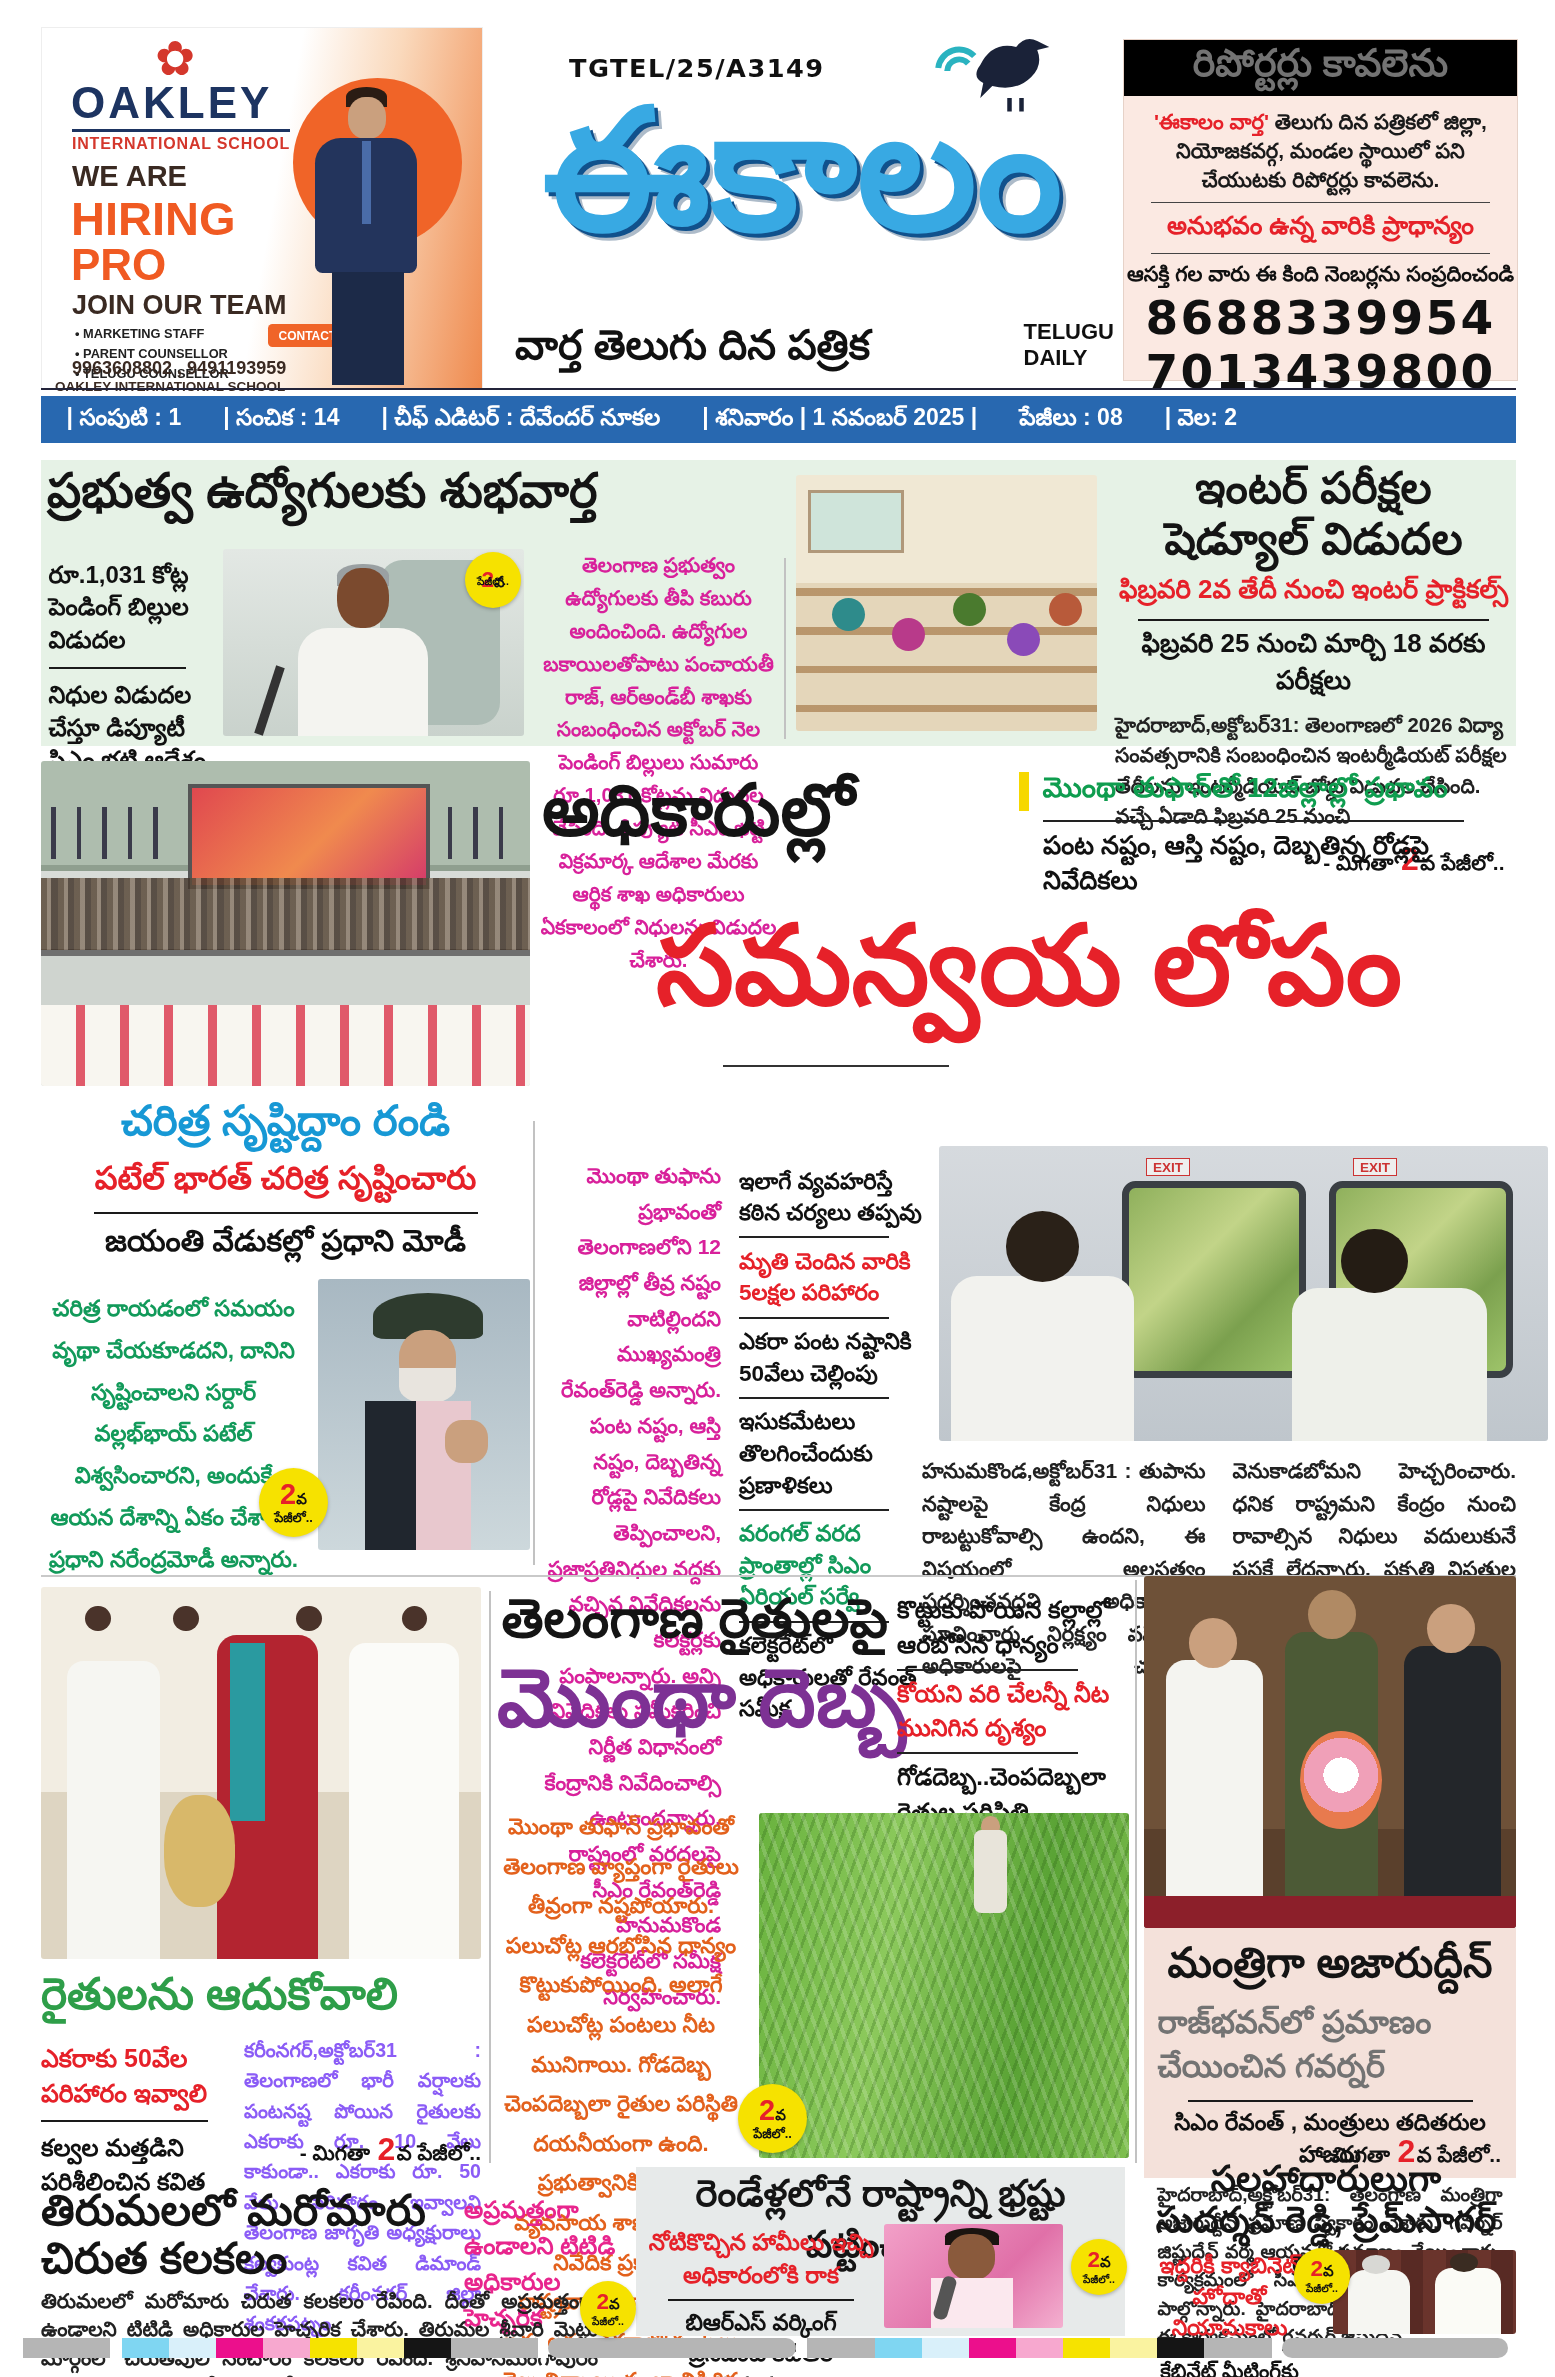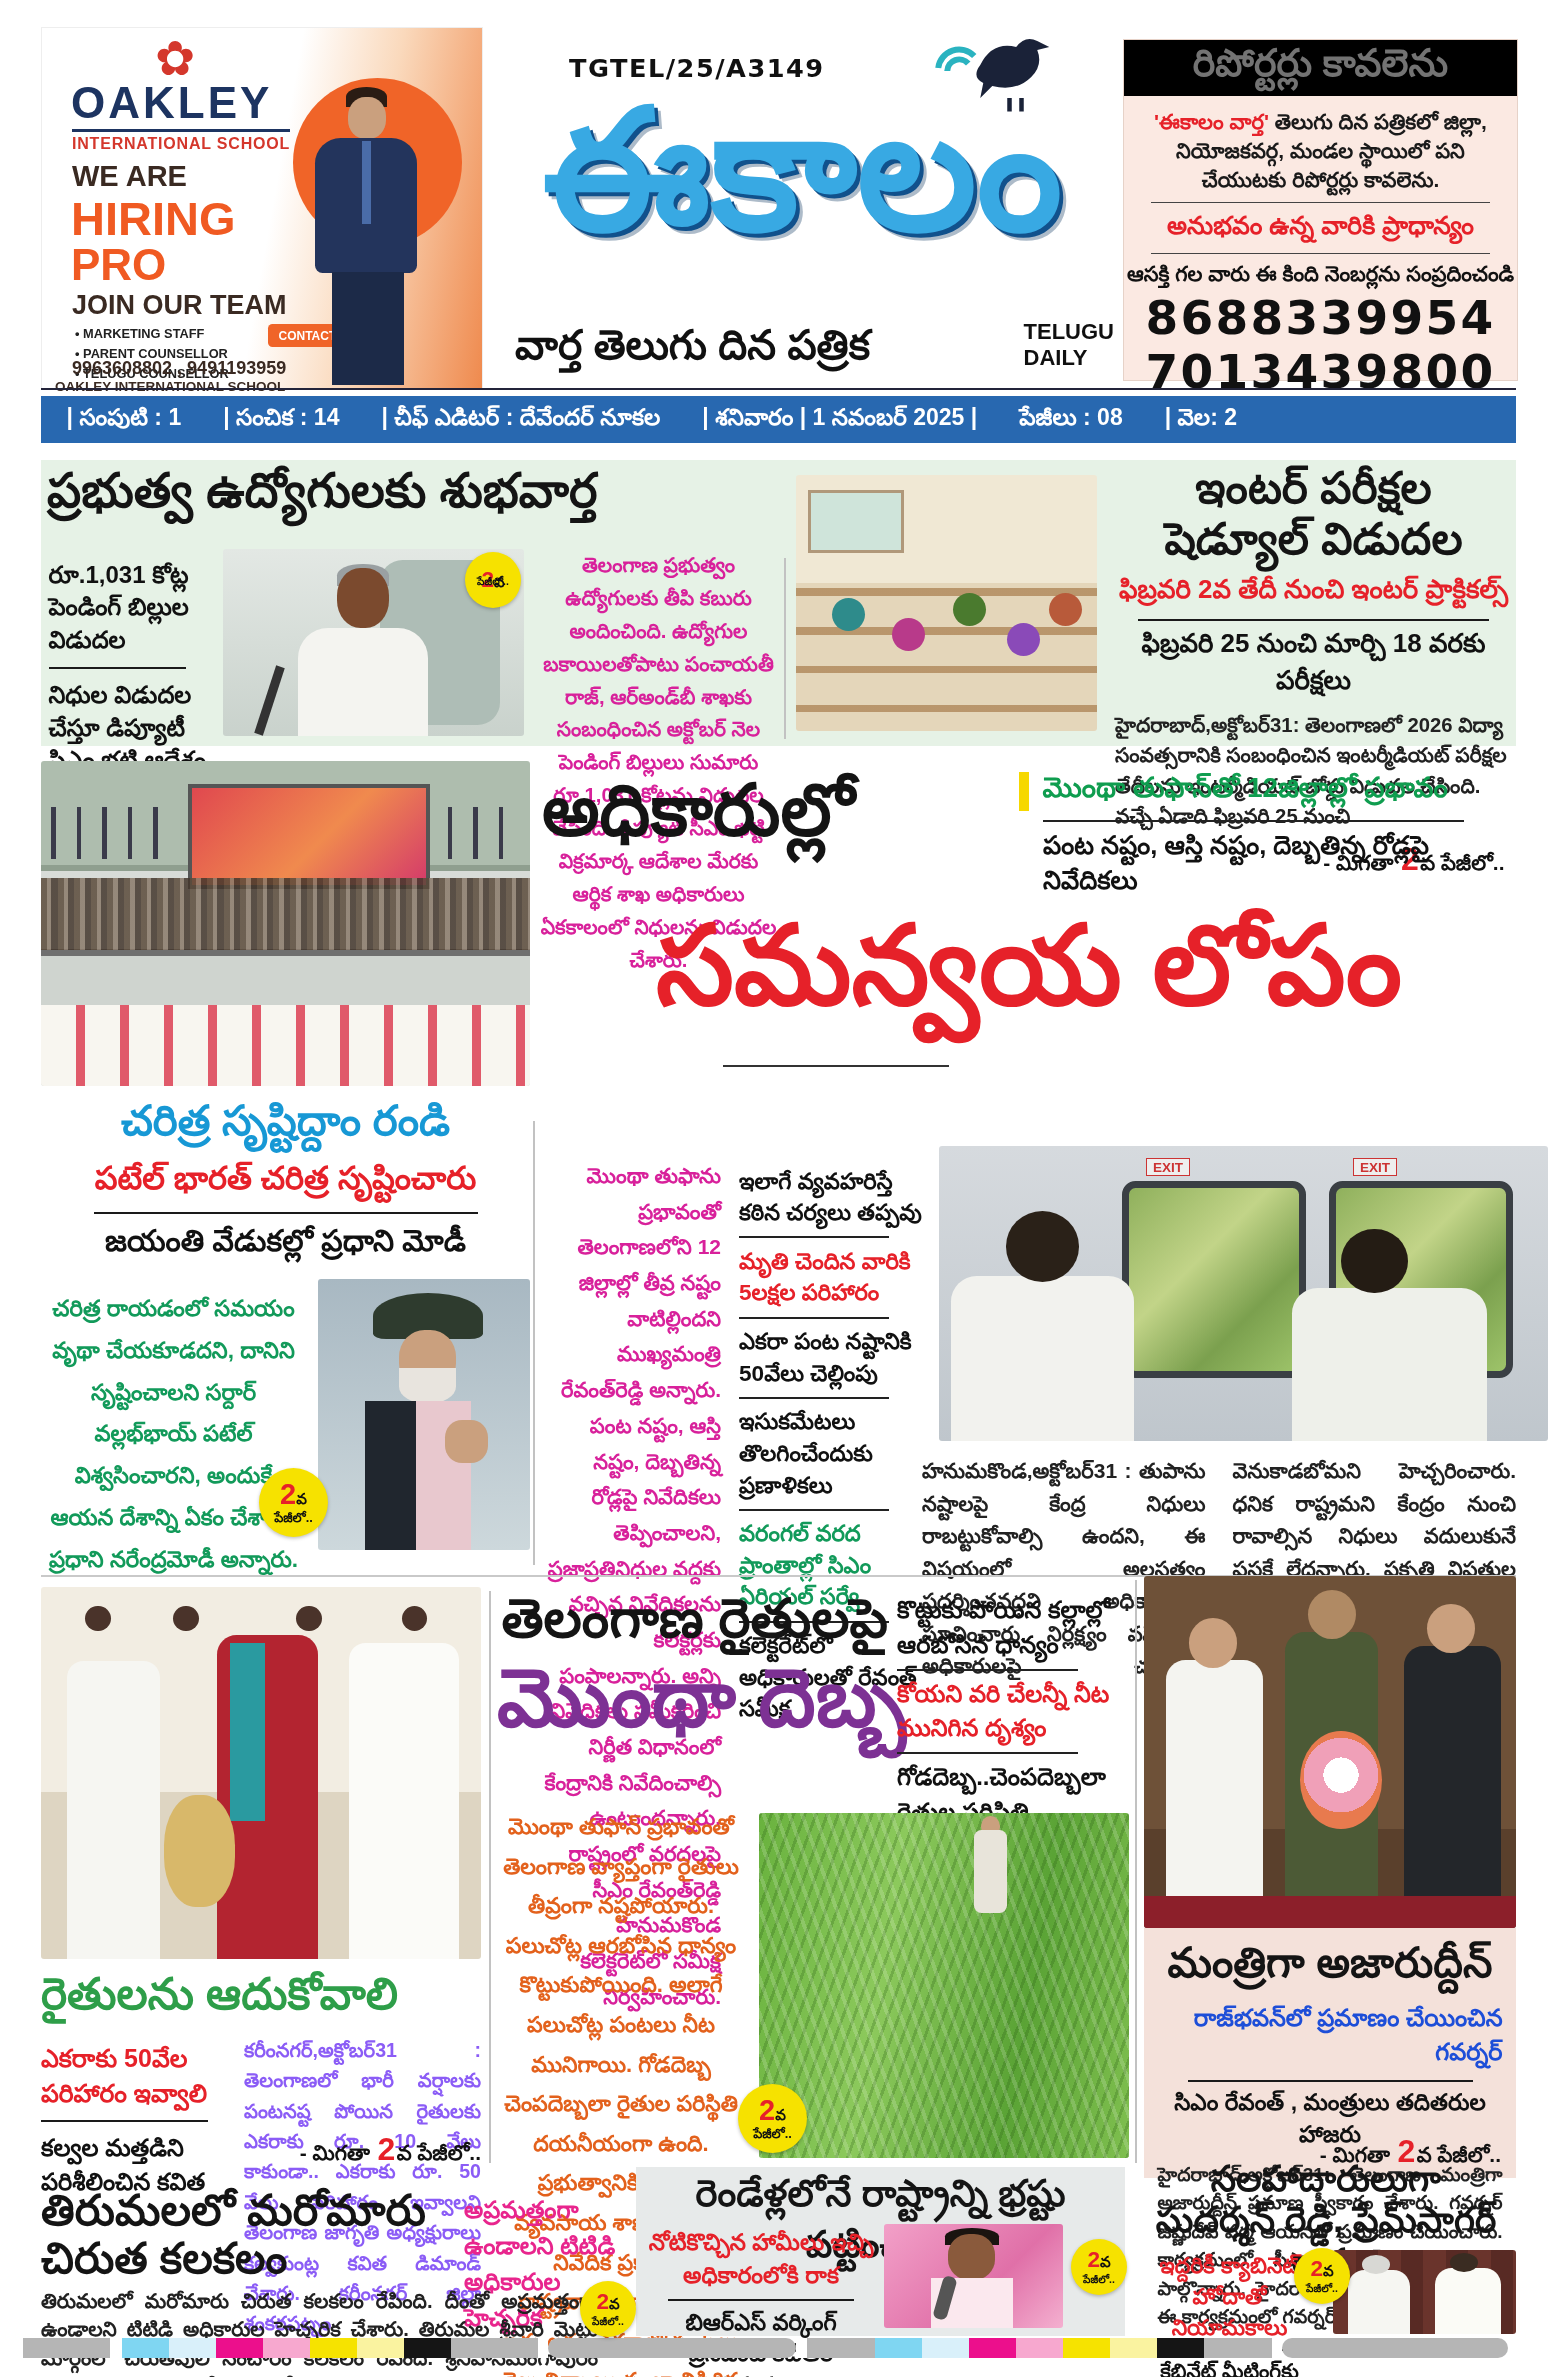--- a/index.html
+++ b/index.html
@@ -218,21 +218,21 @@
   #photo-azhar .az-h2{left:44%;top:4%;width:13%;height:14%;background:#b08a64;border-radius:50%;}
   #photo-azhar .az-m2{left:38%;top:16%;width:25%;height:84%;background:#4c5a36;border-radius:19.6px 19.6px 0 0;}
   #photo-azhar .az-h3{left:76%;top:8%;width:13%;height:14%;background:#caa07e;border-radius:50%;}
   #photo-azhar .az-m3{left:70%;top:20%;width:26%;height:80%;background:#23262a;border-radius:19.6px 19.6px 0 0;}
   #photo-azhar .az-bouq{left:42%;top:44%;width:22%;height:28%;border-radius:50%;
       background:radial-gradient(circle at 50% 45%,#fff 0 26%,#f0a0b8 26% 55%,#e87a4e 55%);}
   #photo-azhar .az-table{left:0;bottom:0;width:100%;height:9%;background:#8c1f2a;}
   #story-az .panel{position:absolute;left:0;top:352px;width:372px;height:250px;background:#f4e1da;
                    box-sizing:border-box;padding:10.5px 13.5px 0;}
   #story-az .hl{font-size:42px;font-weight:800;color:#141414;text-align:center;}
-  #story-az .subg{font-size:24px;font-weight:800;color:#1d4ed8;text-align:right;margin-top:7.5px;}
+  #story-az .subg{font-size:32px;font-weight:800;color:#737373;text-align:left;margin-top:7.5px;}
   #story-az .rule{margin:7.5px 30px;}
   #story-az .subb{font-size:23px;font-weight:800;color:#111;text-align:center;}
   #story-az .body{font-size:19px;font-weight:600;color:#222;line-height:1.5;margin-top:7.5px;text-align:justify;}
   #story-az .more{position:absolute;right:15px;bottom:6px;}
 
   
   #story-tir{left:41px;top:2186px;width:594px;height:154px;}
   #story-tir .h1,#story-tir .h2{font-size:43px;font-weight:800;color:#141414;line-height:1.12;}
   #story-tir .kick{position:absolute;left:423px;top:6px;width:172px;color:#e8258d;
                    font-size:24px;font-weight:800;line-height:1.5;}

